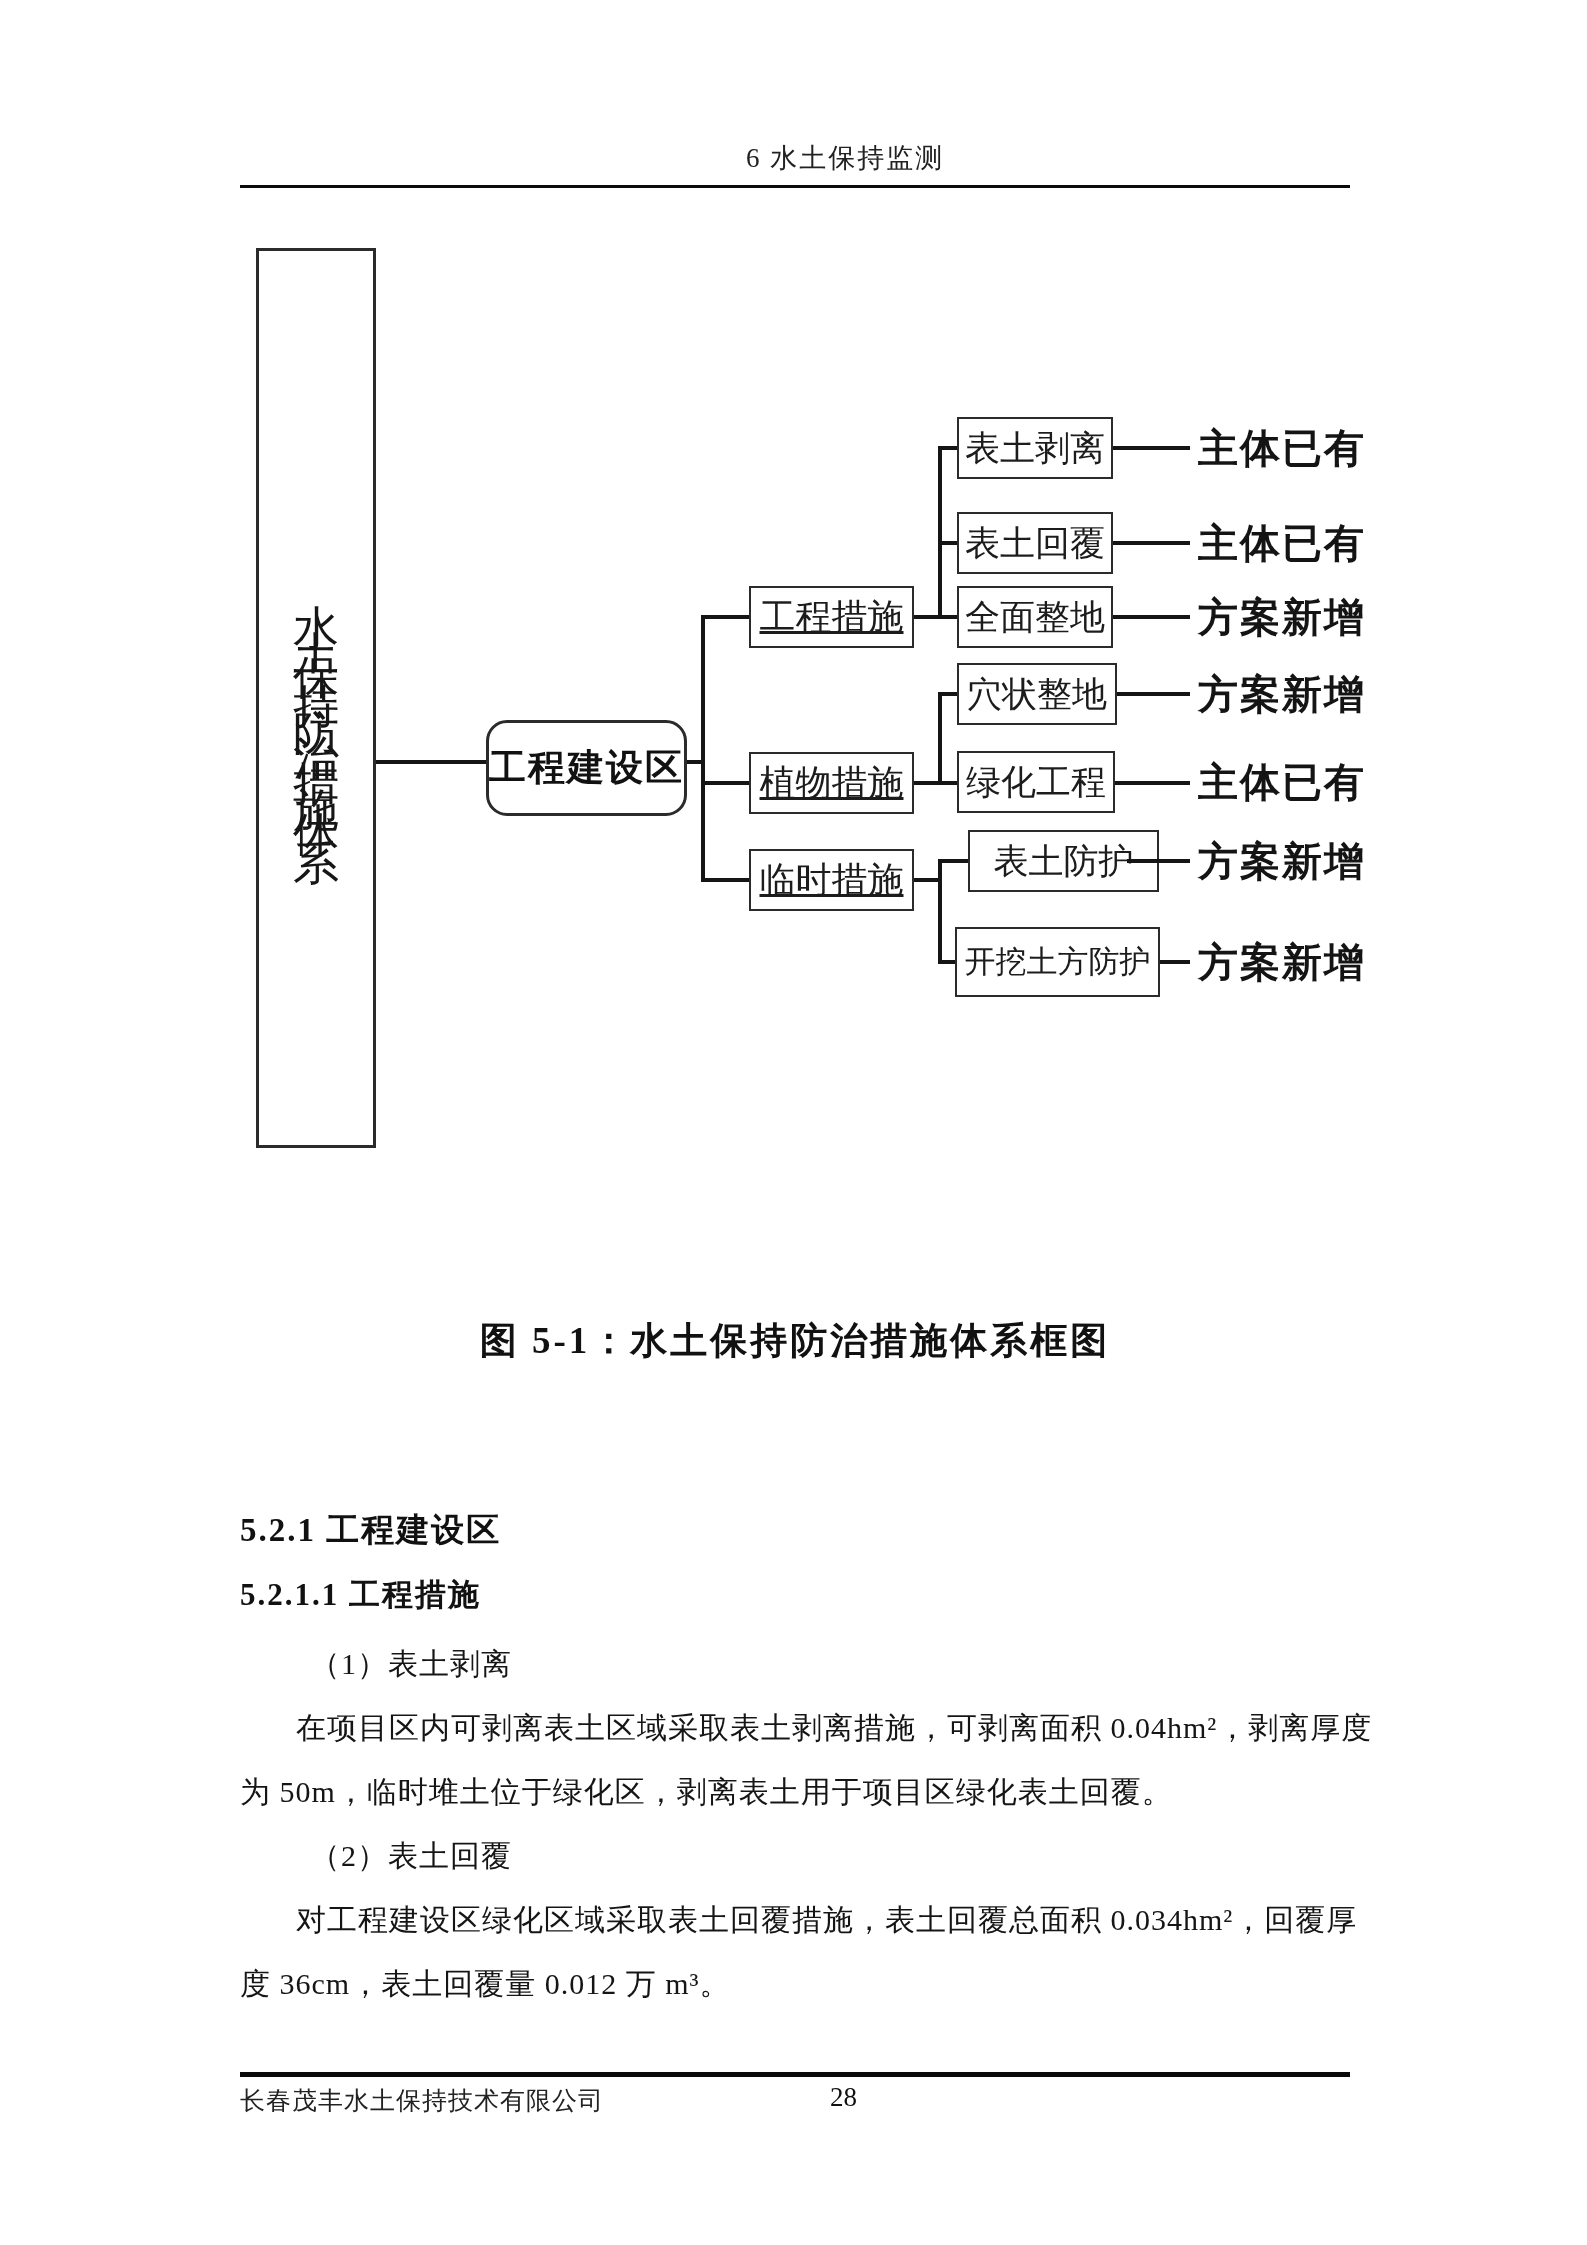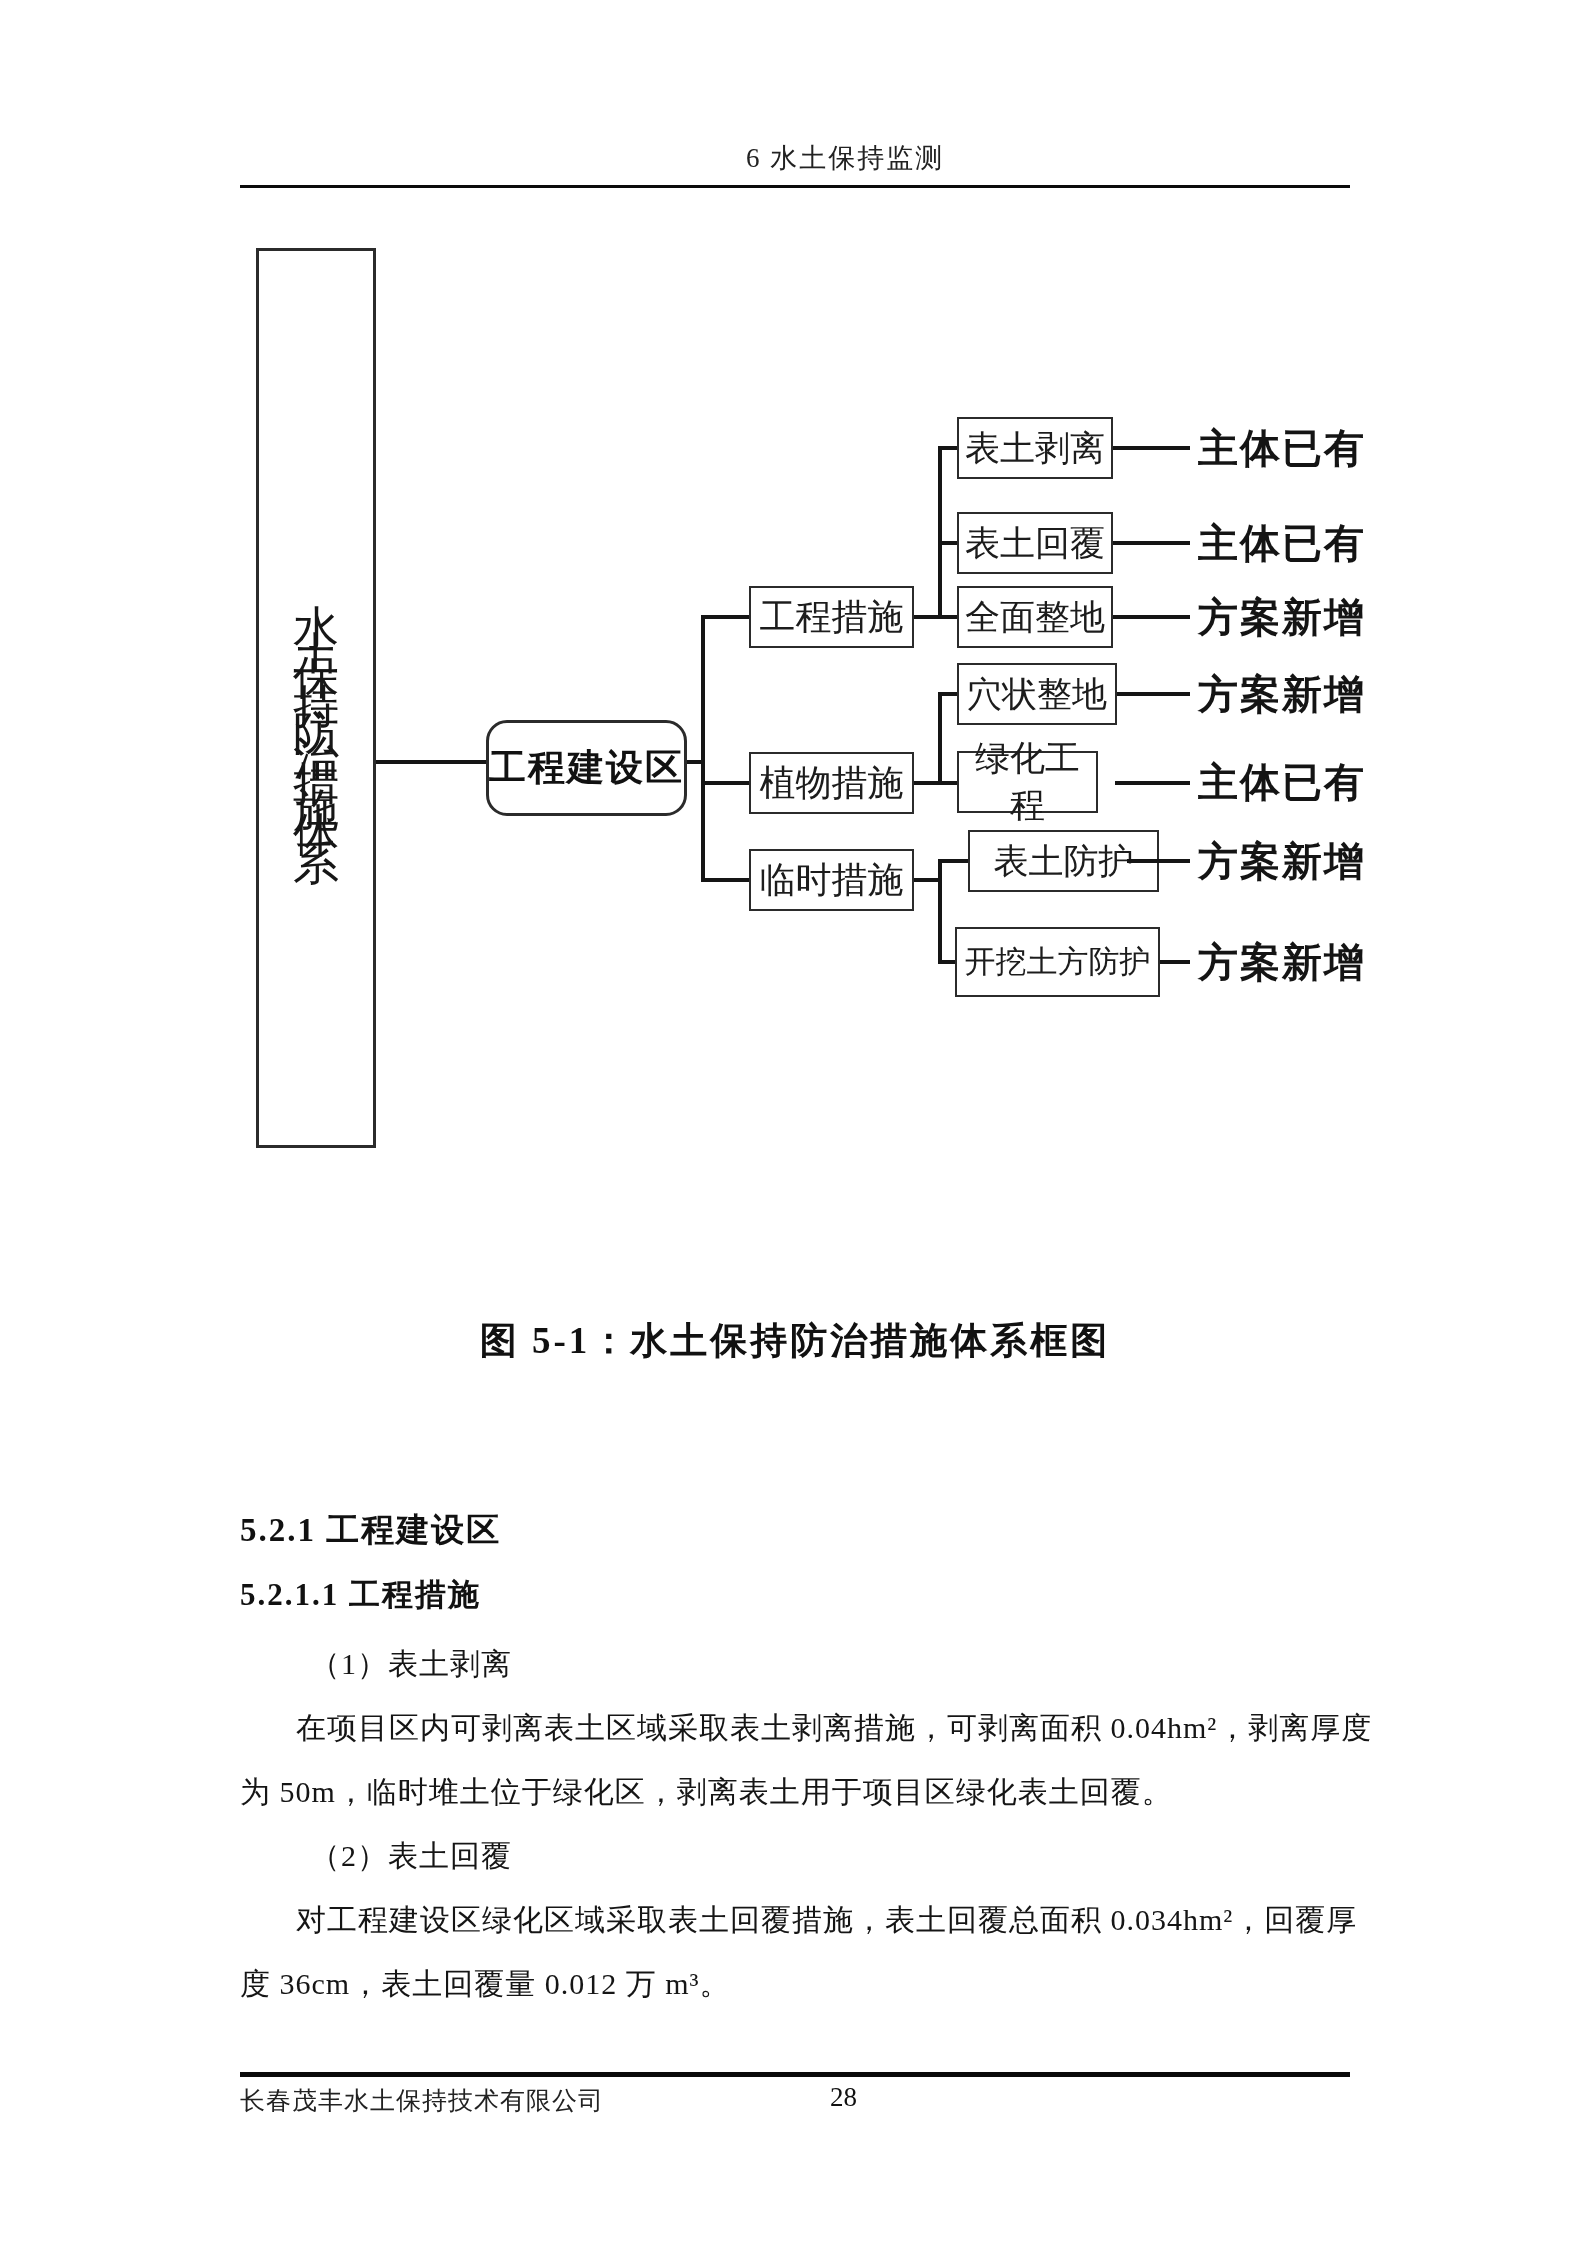--- a/index.html
+++ b/index.html
@@ -32,21 +32,21 @@
   .vtext{
     writing-mode:vertical-rl;text-orientation:upright;
     font-family:"Liberation Serif","DejaVu Serif",serif;
     font-size:46px;letter-spacing:26px;color:#161616;line-height:1;
   }
   .zone-box{
     left:486px;top:720px;width:201px;height:96px;
     font-family:"Liberation Serif","DejaVu Serif",serif;
     font-weight:700;font-size:37px;letter-spacing:2px;border-width:3px;border-radius:21px;
   }
-  .cat-box{left:749px;width:165px;height:62px;font-size:36px;border-width:2px;color:#1c1c1c;}
+  .cat-box{left:749px;width:165px;height:62px;font-size:36px;border-width:2px;color:#1c1c1c;text-decoration:underline;}
   .leaf-box{left:957px;width:156px;height:62px;font-size:35px;border-width:2px;color:#1c1c1c;}
   .status-label{
     position:absolute;left:1198px;width:190px;height:48px;line-height:48px;
     font-family:"Liberation Sans","DejaVu Sans",sans-serif;
     font-weight:700;font-size:40px;color:#141414;letter-spacing:2px;white-space:nowrap;
   }
   .seg{position:absolute;background:#151515;}
   
   .figure-caption{
     position:absolute;left:240px;top:1316px;width:1110px;text-align:center;
@@ -78,21 +78,21 @@
     <div class="box zone-box">工程建设区</div>
 
     <div class="box cat-box" style="top:586px;">工程措施</div>
     <div class="box cat-box" style="top:752px;">植物措施</div>
     <div class="box cat-box" style="top:849px;">临时措施</div>
 
     <div class="box leaf-box" style="top:417px;">表土剥离</div>
     <div class="box leaf-box" style="top:512px;">表土回覆</div>
     <div class="box leaf-box" style="top:586px;">全面整地</div>
     <div class="box leaf-box" style="top:663px;width:160px;">穴状整地</div>
-    <div class="box leaf-box" style="top:751px;width:141px;">绿化工程</div>
+    <div class="box leaf-box" style="top:751px;width:158px;">绿化工程</div>
     <div class="box leaf-box" style="top:830px;left:968px;width:191px;">表土防护</div>
     <div class="box leaf-box" style="top:927px;left:955px;width:205px;height:70px;font-size:31px;">开挖土方防护</div>
 
     <div class="status-label" style="top:424px;">主体已有</div>
     <div class="status-label" style="top:519px;">主体已有</div>
     <div class="status-label" style="top:593px;">方案新增</div>
     <div class="status-label" style="top:670px;">方案新增</div>
     <div class="status-label" style="top:758px;">主体已有</div>
     <div class="status-label" style="top:837px;">方案新增</div>
     <div class="status-label" style="top:938px;">方案新增</div>

